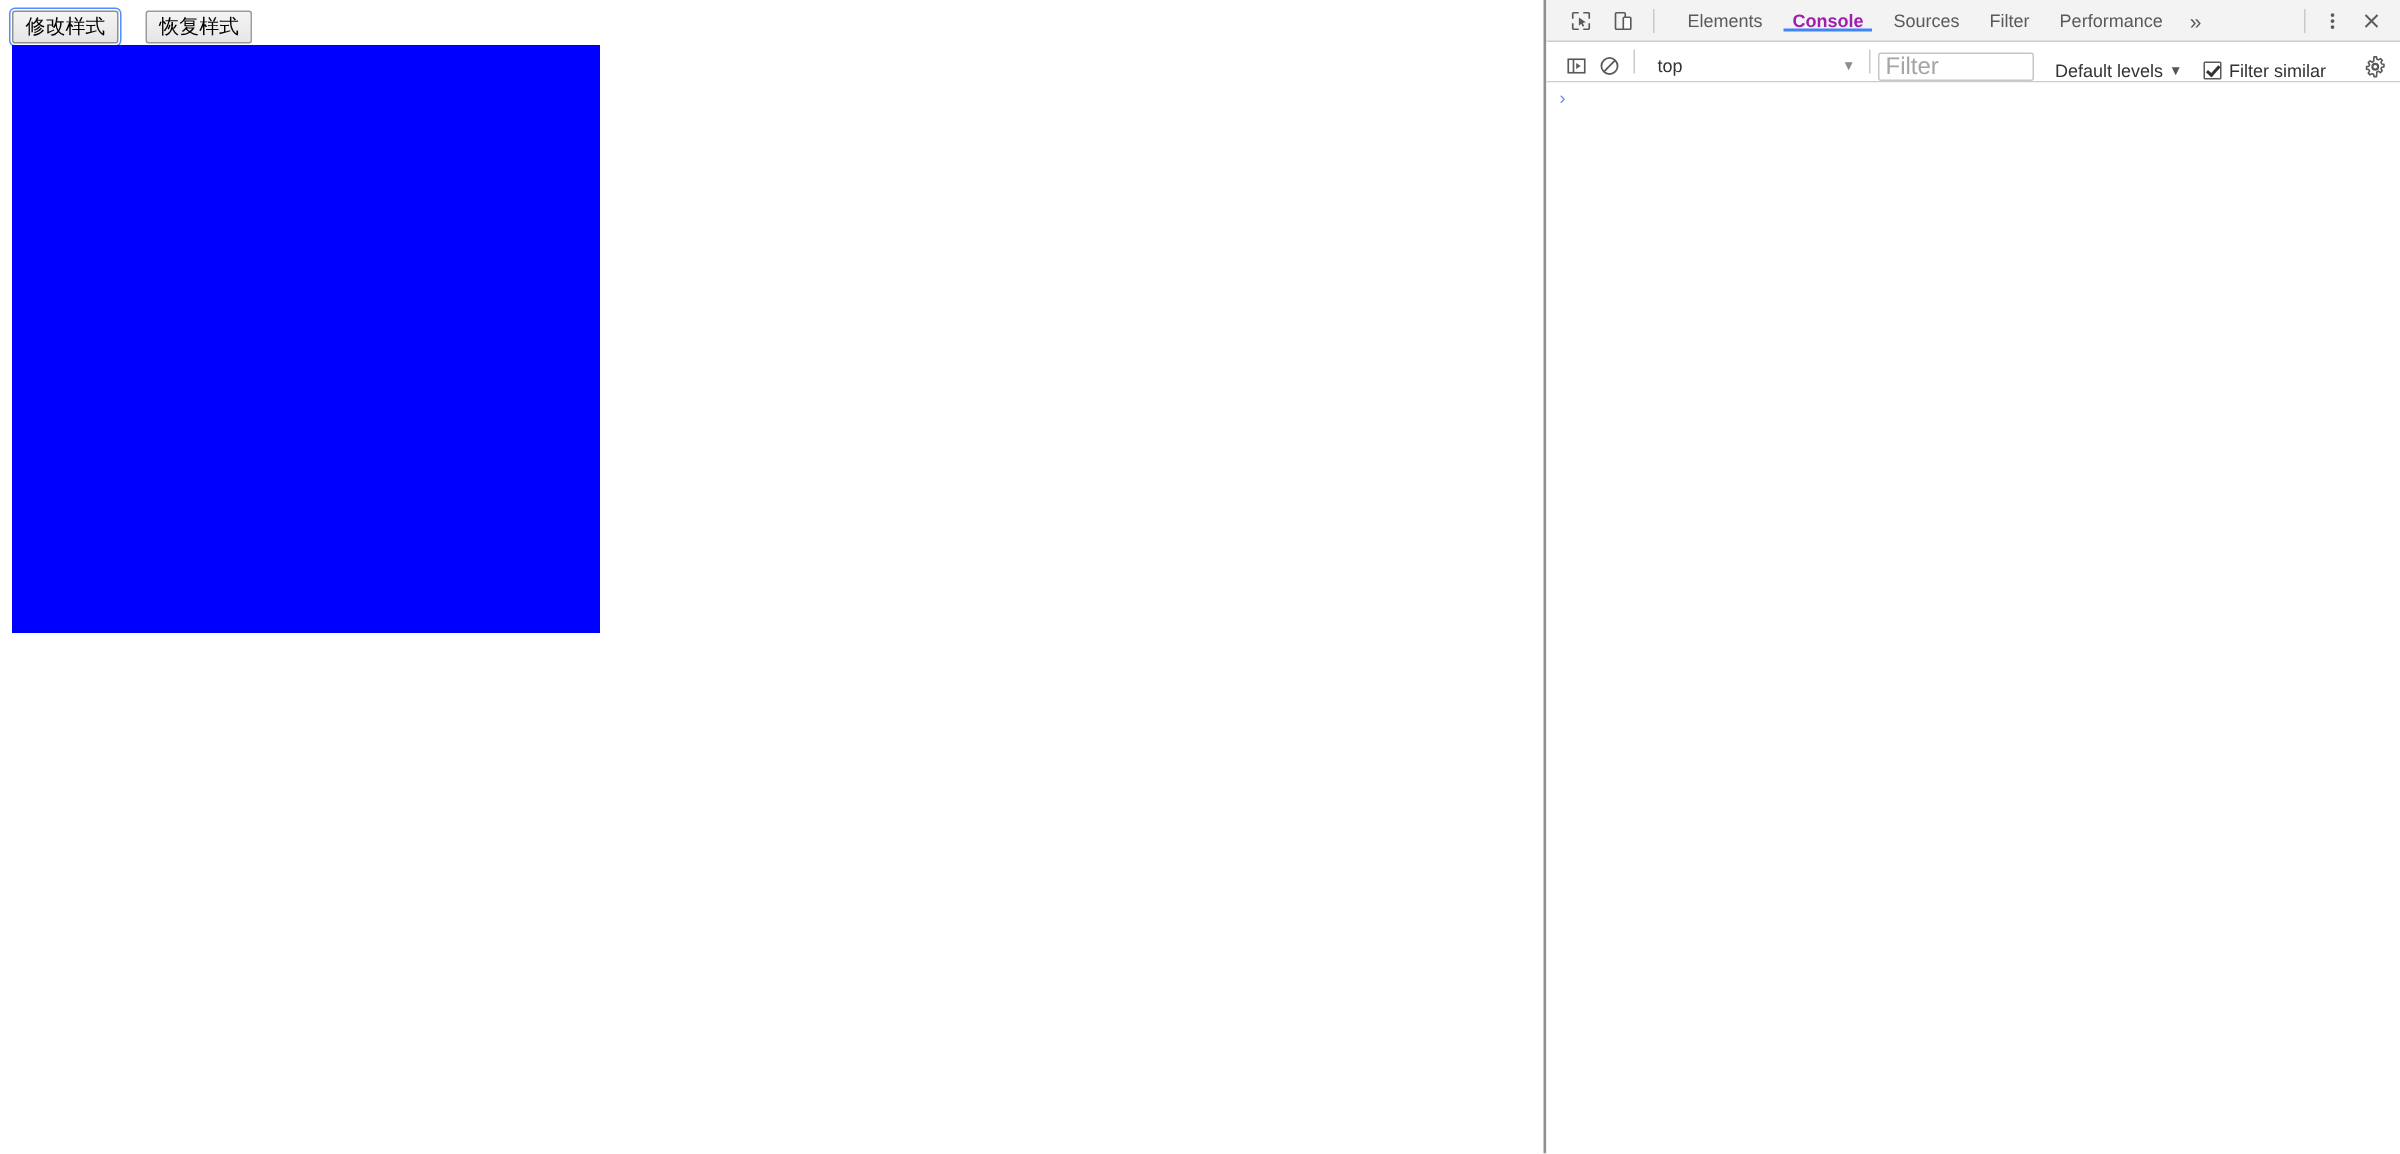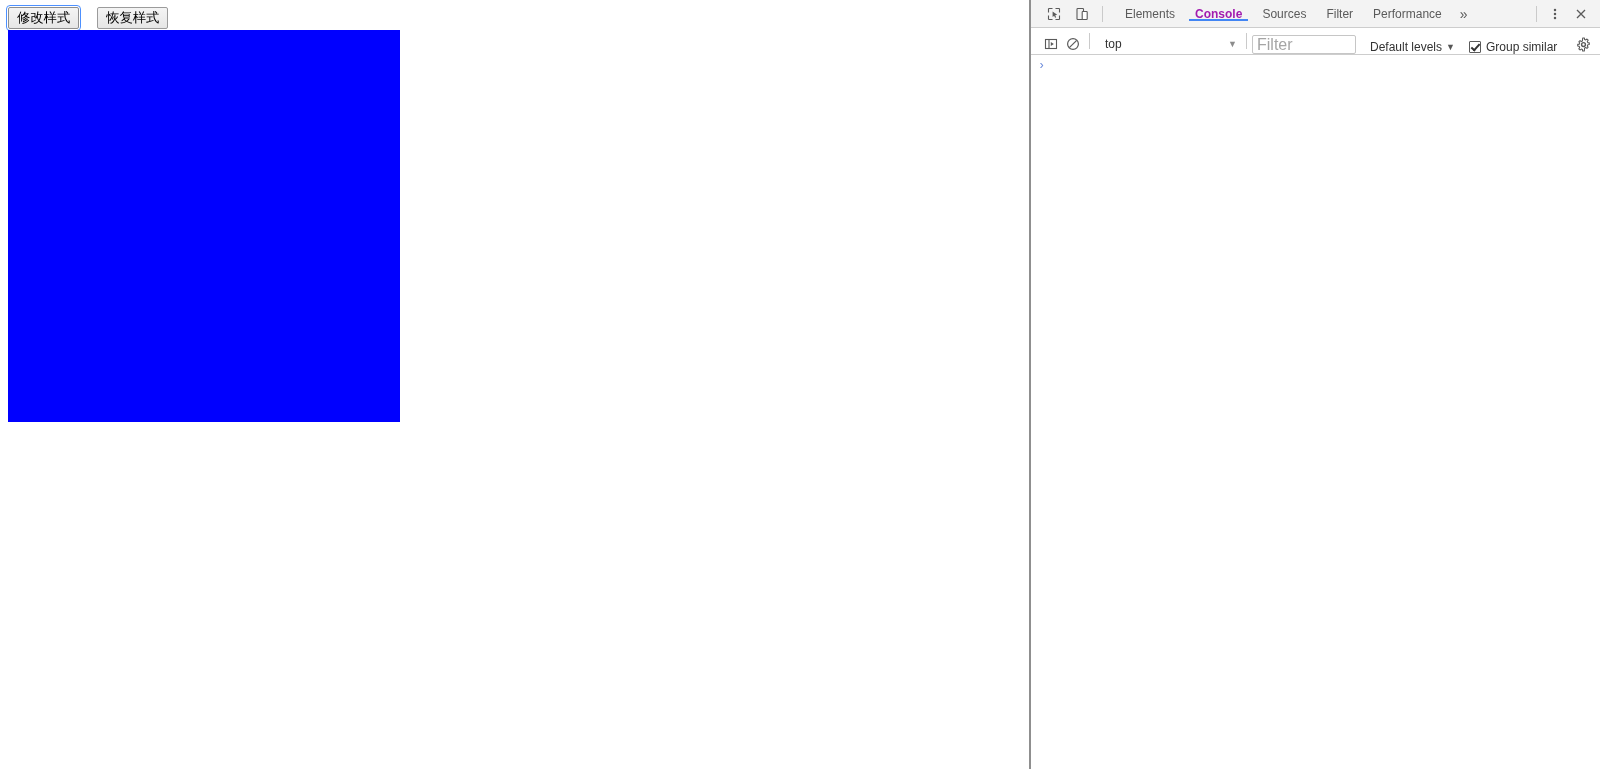--- a/index.html
+++ b/index.html
@@ -435,21 +435,21 @@
 
       <input class="filter-input" type="text" placeholder="Filter" style="">
 
       <div class="levels-select">
         <span>Default levels</span>
         <span class="lv-arrow">▼</span>
       </div>
 
       <div class="group-similar">
         <span class="cbox checked"></span>
-        <span>Group similar</span>
+        <span>Filter similar</span>
       </div>
 
       <div class="settings-gear">
         <svg width="15" height="15" viewBox="0 0 16 16">
           <path d="M8 5.2A2.8 2.8 0 1 0 8 10.8 2.8 2.8 0 0 0 8 5.2zm0 1.5a1.3 1.3 0 1 1 0 2.6 1.3 1.3 0 0 1 0-2.6z" fill="#5a5a5a"></path>
           <path d="M7.1 1h1.8l.25 1.6 1.2.5 1.35-.9 1.27 1.27-.9 1.35.5 1.2 1.6.25v1.8l-1.6.25-.5 1.2.9 1.35-1.27 1.27-1.35-.9-1.2.5L8.9 15H7.1l-.25-1.6-1.2-.5-1.35.9L3.03 12.53l.9-1.35-.5-1.2L1.83 9.7V7.9l1.6-.25.5-1.2-.9-1.35L4.3 3.83l1.35.9 1.2-.5z" fill="none" stroke="#5a5a5a" stroke-width="1.15" stroke-linejoin="round"></path>
         </svg>
       </div>
 
     </div>

